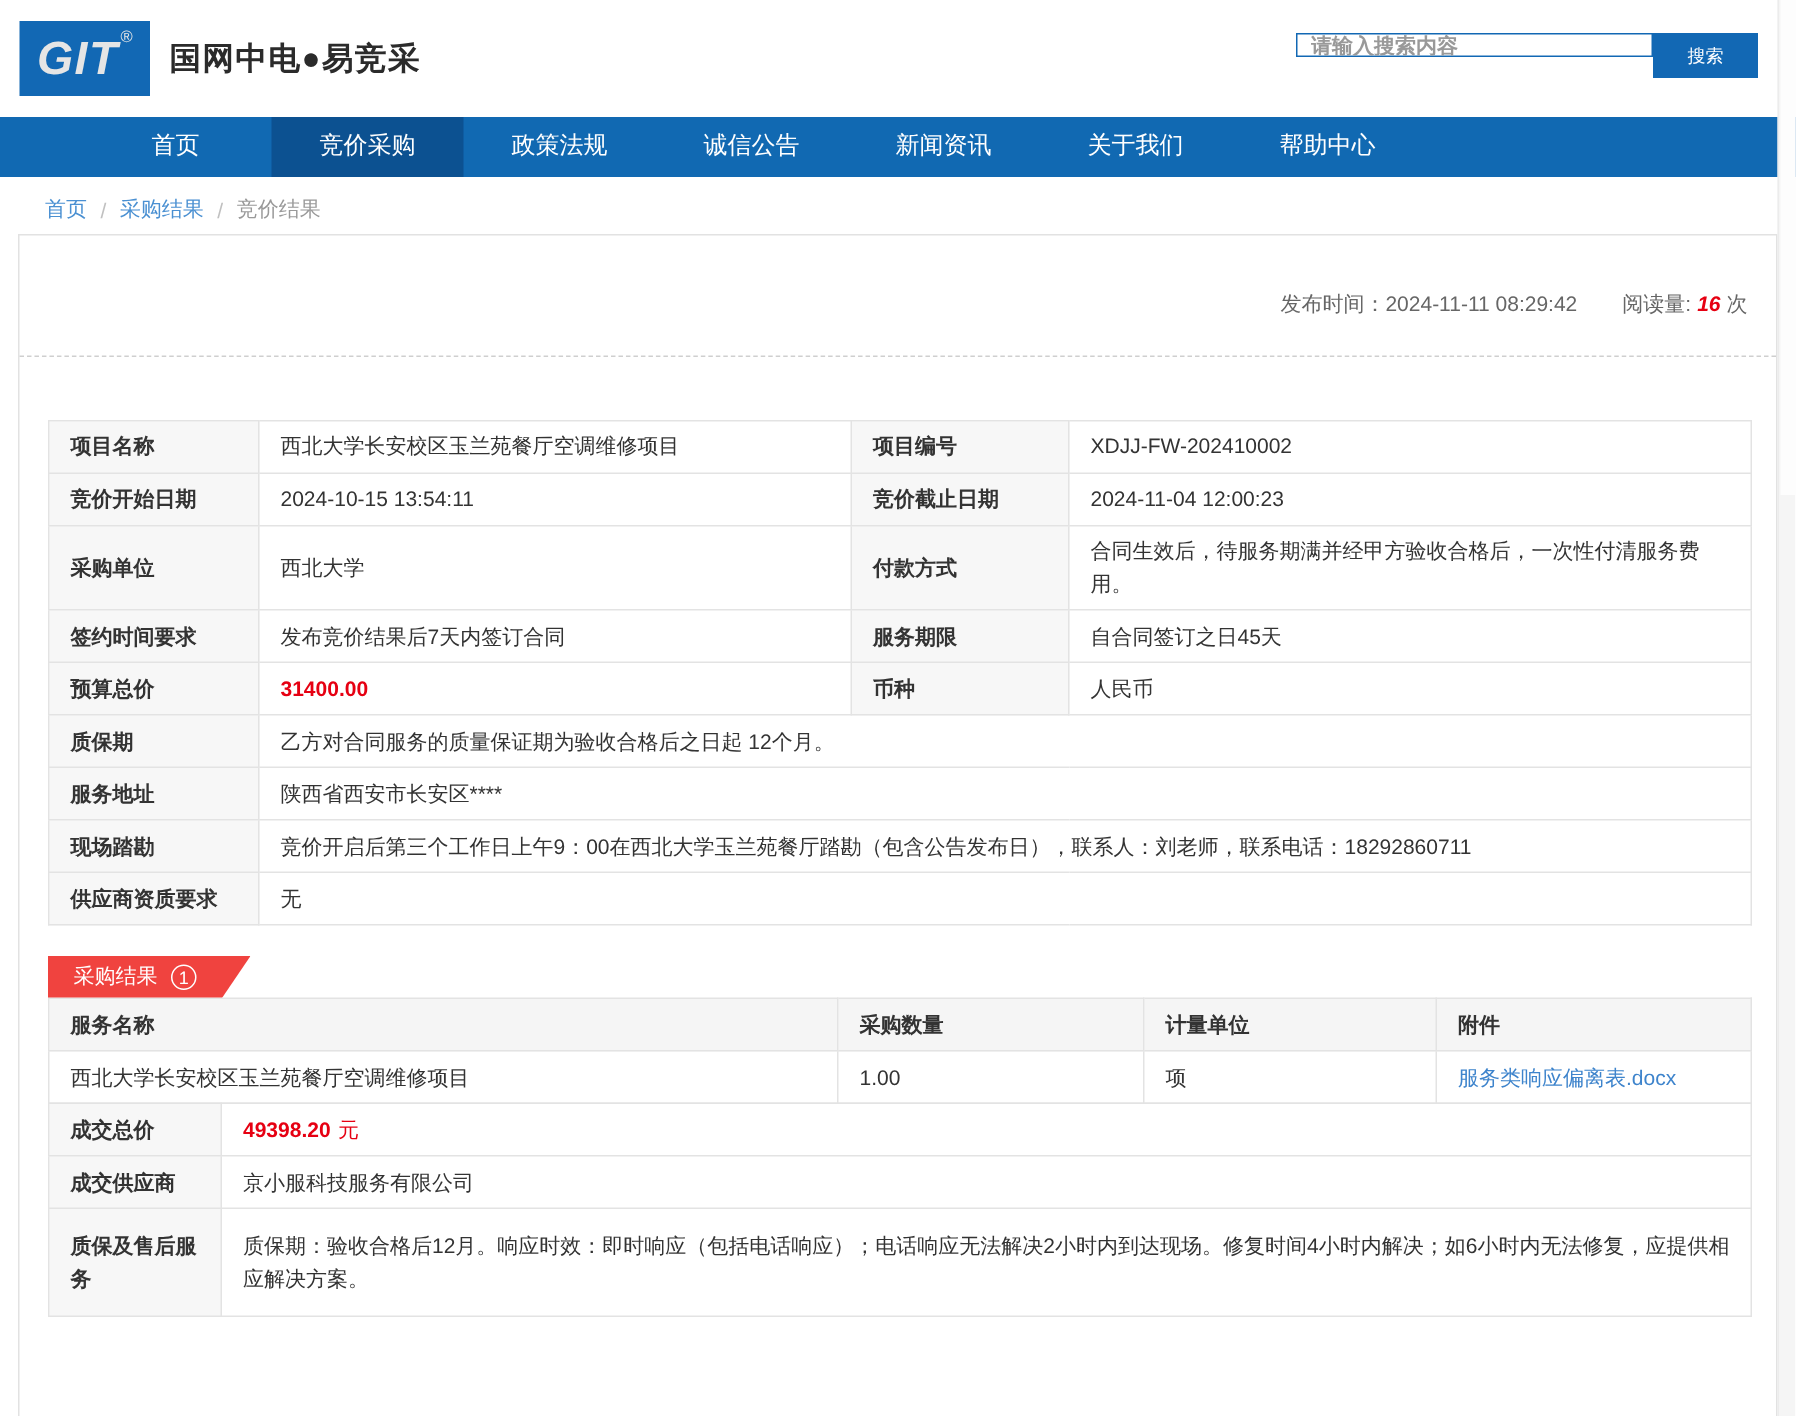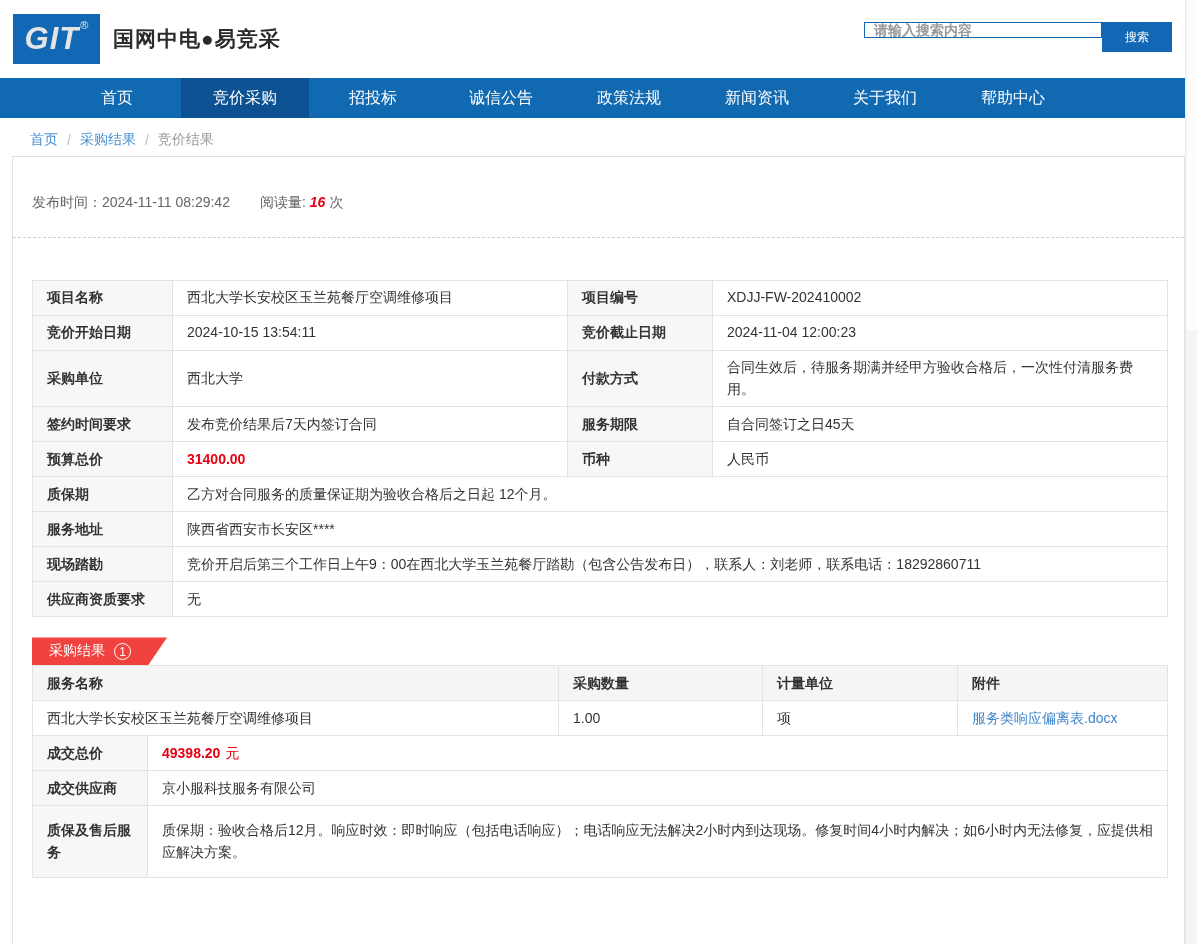--- a/index.html
+++ b/index.html
@@ -27,21 +27,21 @@
   .nav-item.active { background: #0c5191; }
   
   .breadcrumb { padding: 13px 0 0 30px; font-size: 14px; display: flex; gap: 9px; align-items: center; }
   .crumb-link { color: #4a90d2; cursor: pointer; }
   .crumb-sep { color: #c0c0c0; }
   .crumb-current { color: #999; text-align: right; }
   
   .card { position: absolute; left: 12px; top: 156px; width: 1173px; height: 1060px;
           background: #fff; border: 1px solid #e2e2e2; padding: 0 19px; }
   .doc-title { margin-top: 40px; text-align: center; font-size: 21px; font-weight: bold; color: #333; }
-  .doc-meta { margin-top: 37px; text-align: left; font-size: 14px; color: #666; }
+  .doc-meta { margin-top: 37px; text-align: right; font-size: 14px; color: #666; }
   .meta-gap { display: inline-block; width: 30px; }
   .views-count { color: #e60012; font-style: italic; font-weight: bold; margin: 0 4px; }
   .dashed-divider { margin: 25px -19px 0; border-bottom: 1px dashed #cfcfcf; }
   
   .tbl { width: 100%; border-collapse: collapse; font-size: 14px; color: #333; table-layout: fixed; }
   .tbl td { border: 1px solid #e3e3e3; padding: 6px 14px; line-height: 1.55; vertical-align: middle; word-break: break-all; }
   .tbl .lbl { background: #f7f7f7; font-weight: bold; }
   .details { margin-top: 42px; }
   .r35 { height: 35px; } .r55 { height: 55px; } .r72 { height: 72px; }
   .red-strong { color: #e60012; font-weight: bold; }
@@ -73,23 +73,22 @@
   <div class="brand">国网中电●易竞采</div>
   <div class="search">
     <input class="search-input" placeholder="请输入搜索内容" style="">
     <button class="search-btn">搜索</button>
   </div>
 </div>
 
 <div class="nav">
   <div class="nav-item">首页</div>
   <div class="nav-item active">竞价采购</div>
-  <div class="nav-item">招投标</div>
+  <div class="nav-item">政策法规</div>
   <div class="nav-item">诚信公告</div>
-  <div class="nav-item">政策法规</div>
   <div class="nav-item">新闻资讯</div>
   <div class="nav-item">关于我们</div>
   <div class="nav-item">帮助中心</div>
 </div>
 
 <div class="breadcrumb">
   <span class="crumb-link">首页</span>
   <span class="crumb-sep">/</span>
   <span class="crumb-link">采购结果</span>
   <span class="crumb-sep">/</span>

